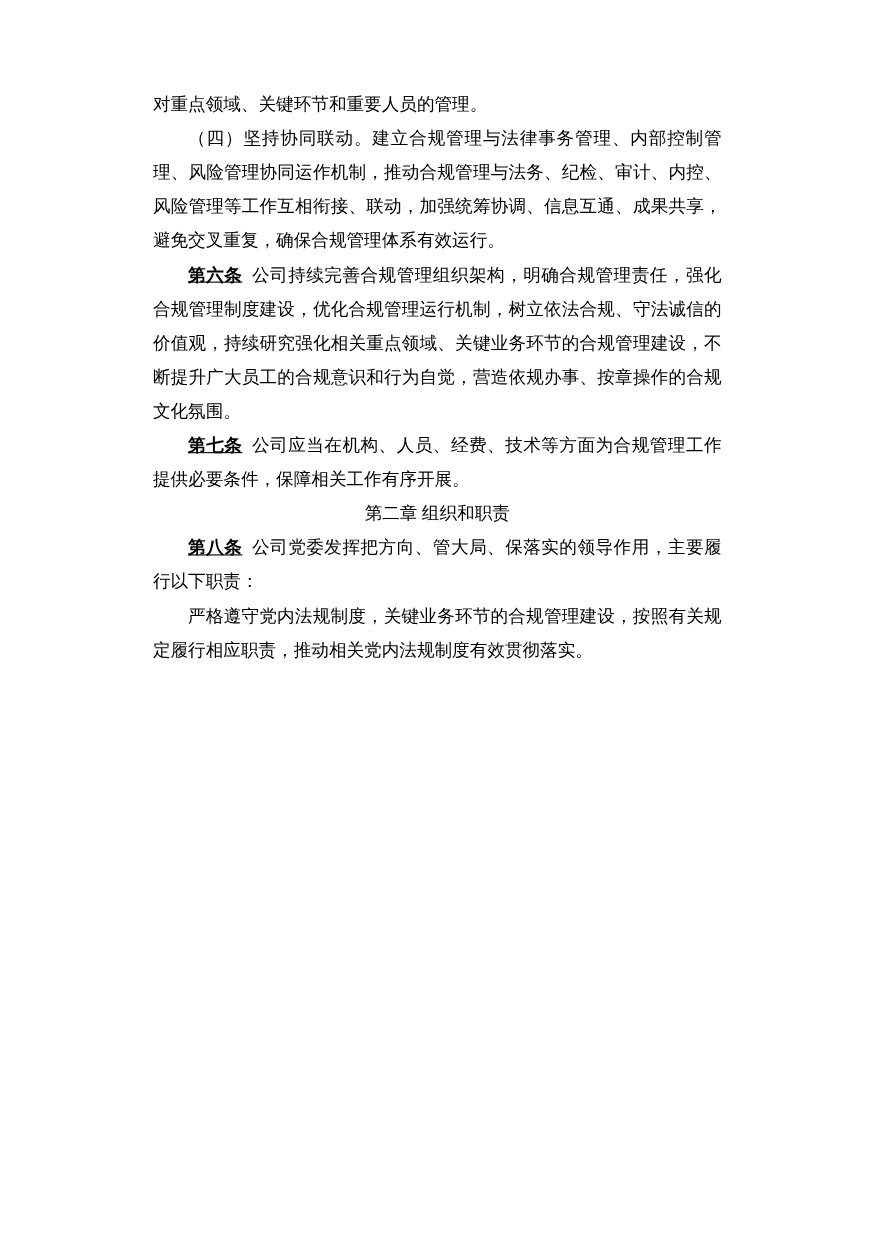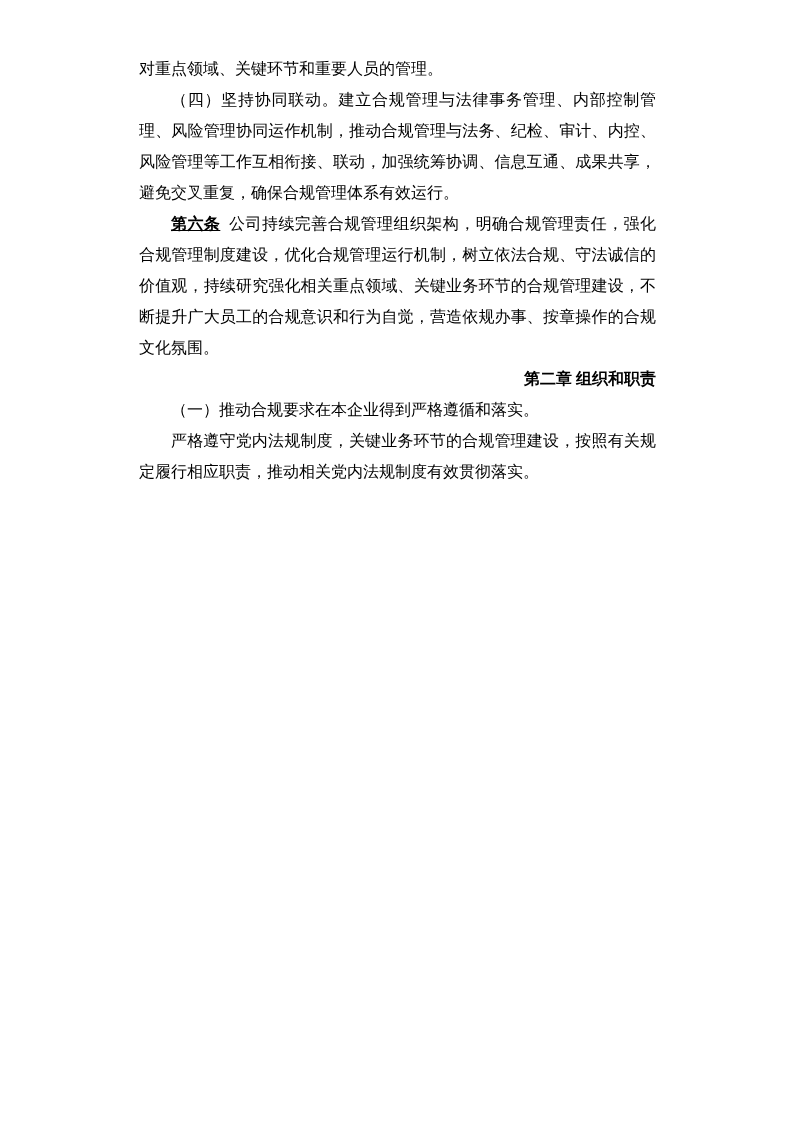--- a/index.html
+++ b/index.html
@@ -7,41 +7,41 @@
     padding: 0;
     background: #ffffff;
   }
   .page {
     position: relative;
     width: 794px;
     height: 826px;
     margin: 0 auto;
     background: #ffffff;
     box-sizing: border-box;
-    padding: 53px 138px 0 139px;
+    padding: 80px 138px 0 139px;
     overflow: hidden;
     font-family: "Liberation Serif", "DejaVu Serif", serif;
     font-size: 16px;
     line-height: 31px;
     color: #000000;
   }
   .para {
     margin: 0;
     text-align: justify;
     text-indent: 2em;
     word-break: break-all;
   }
   .para.no-indent {
     text-indent: 0;
   }
   .chapter {
     margin: 0;
-    text-align: right;
+    text-align: center;
     text-indent: 0;
-    font-weight: bold;
+    font-weight: normal;
   }
   .lead {
     font-weight: bold;
     text-decoration: underline;
   }
   .lead:not(:empty) {
     margin-right: 0.55em;
   }
 </style>
 </head>
@@ -52,24 +52,29 @@
   <p class="para no-indent">对重点领域、关键环节和重要人员的管理。</p>
 
 
   <p class="para">（四）坚持协同联动。建立合规管理与法律事务管理、内部控制管理、风险管理协同运作机制，推动合规管理与法务、纪检、审计、内控、风险管理等工作互相衔接、联动，加强统筹协调、信息互通、成果共享，避免交叉重复，确保合规管理体系有效运行。</p>
 
 
   <p class="para">
     <span class="lead">第六条</span><span>公司持续完善合规管理组织架构，明确合规管理责任，强化合规管理制度建设，优化合规管理运行机制，树立依法合规、守法诚信的价值观，持续研究强化相关重点领域、关键业务环节的合规管理建设，不断提升广大员工的合规意识和行为自觉，营造依规办事、按章操作的合规文化氛围。</span>
   </p>
 
+  <p class="para">
+    <span class="lead">第七条</span><span>公司应当在机构、人员、经费、技术等方面为合规管理工作提供必要条件，保障相关工作有序开展。</span>
+  </p>
 
   <p class="chapter">第二章 组织和职责</p>
 
+  <p class="para">
+    <span class="lead">第八条</span><span>公司党委发挥把方向、管大局、保落实的领导作用，主要履行以下职责：</span>
+  </p>
 
-  <p class="para">（一）推动合规要求在本企业得到严格遵循和落实。</p>
 
 
 
 
   <p class="para">严格遵守党内法规制度，关键业务环节的合规管理建设，按照有关规定履行相应职责，推动相关党内法规制度有效贯彻落实。</p>
 
 </div>
 
 </body></html>

